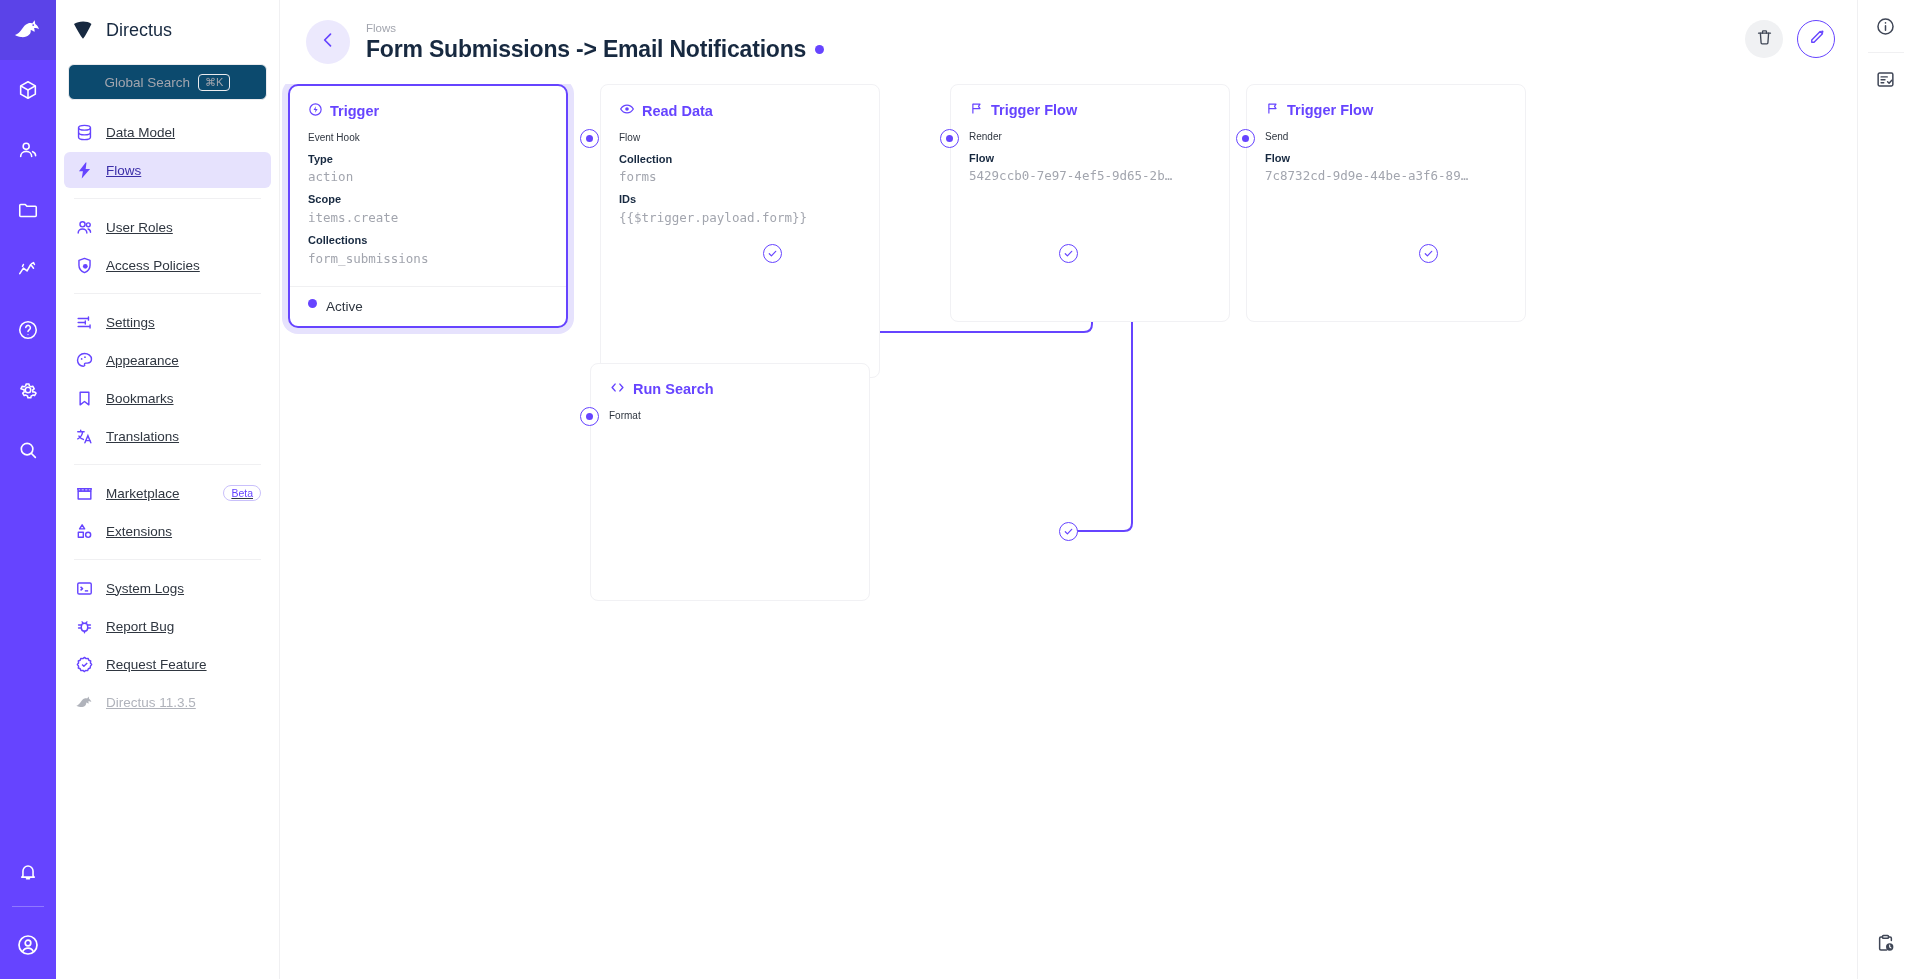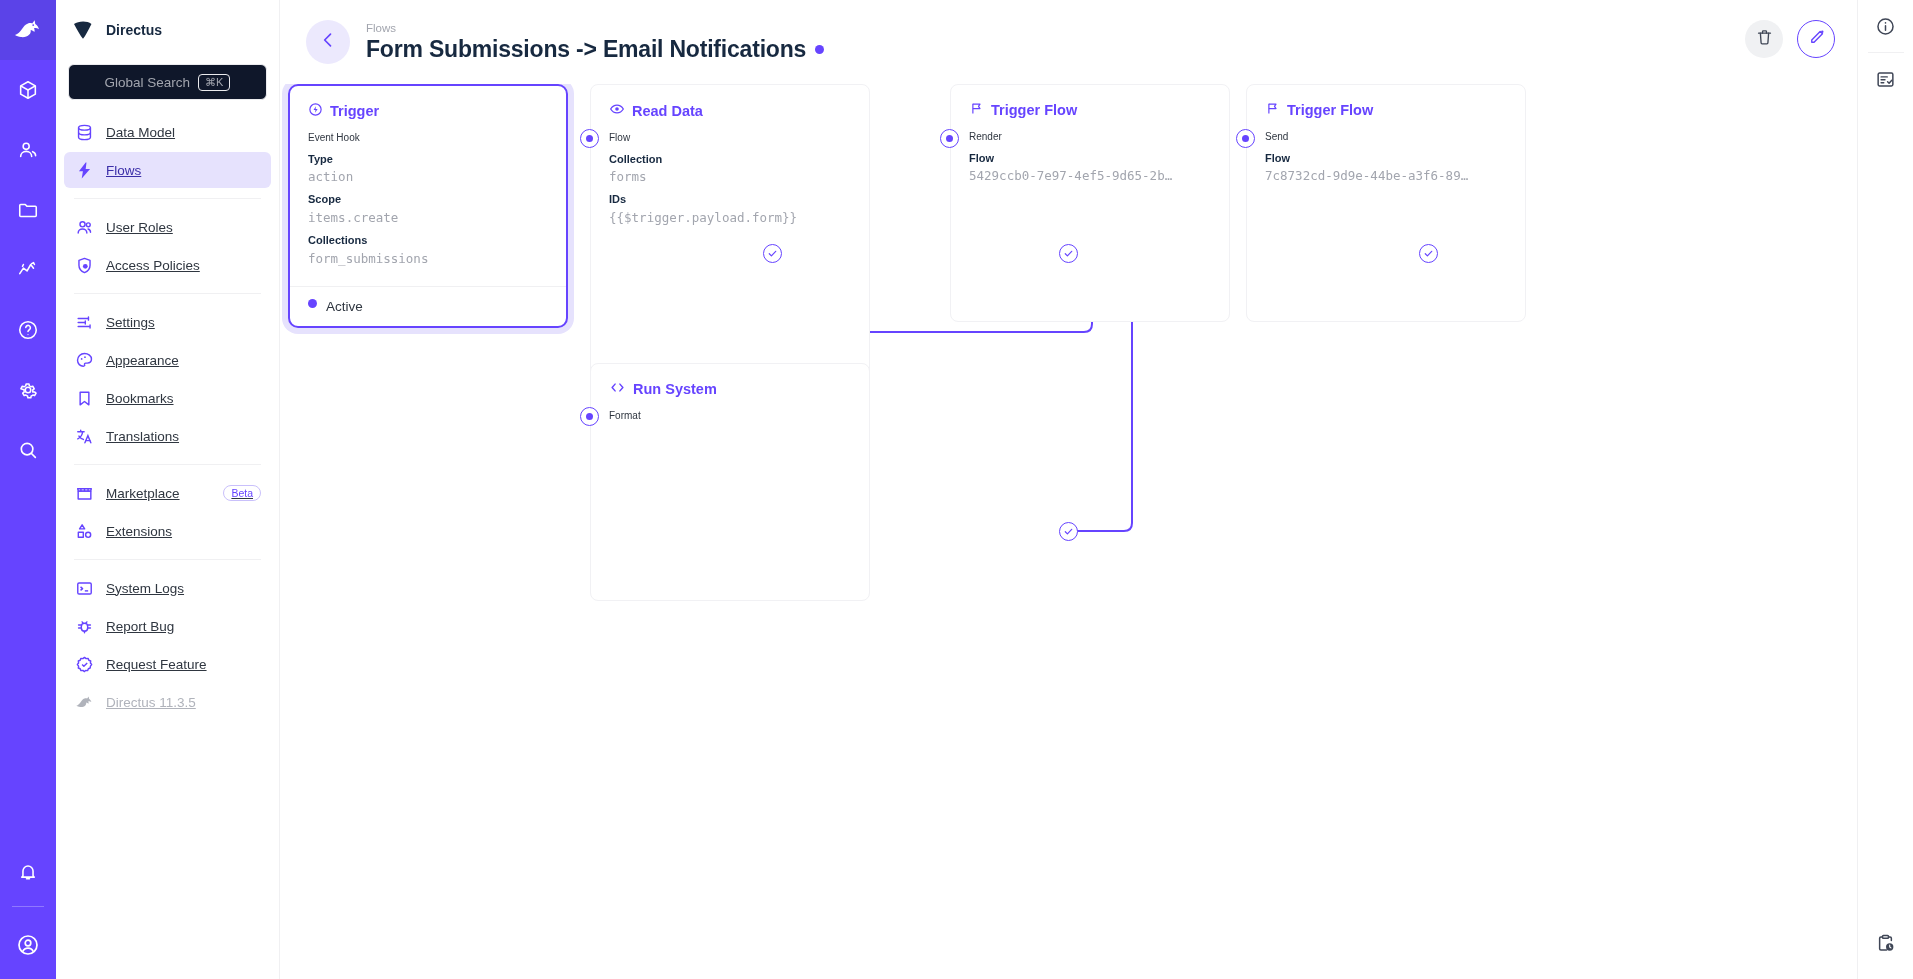--- a/index.html
+++ b/index.html
@@ -35,27 +35,27 @@
   
   .sidebar {
     width: 224px; height: 979px;
     background: #fff;
     border-right: 1px solid #f0f0f2;
     flex: 0 0 224px;
     display: flex; flex-direction: column;
   }
   .sb-brand {
     height: 60px; display: flex; align-items: center; gap: 12px;
-    padding: 0 16px; font-size: 14px; font-weight: 700; color: #172940;
+    padding: 0 16px; font-size: 18px; font-weight: 400; color: #172940;
   }
   .sb-search {
     margin: 4px 12px 14px 12px; height: 36px;
     border: 1px solid #ebebee; border-radius: 6px;
     display: flex; align-items: center; justify-content: center; gap: 8px;
-    color: #a2a5ae; font-size: 13.5px; cursor: text; background: #0f172a;
+    color: #a2a5ae; font-size: 13.5px; cursor: text; background: #0c4a6e;
   }
   .kbd {
     border: 1px solid #ebebee; border-radius: 4px;
     font-size: 11px; padding: 2px 6px; color: #a2a5ae; line-height: 1;
   }
   .sb-list { padding: 0 8px; }
   .sb-item {
     display: flex; align-items: center; gap: 12px;
     height: 36px; padding: 0 10px; border-radius: 6px;
     color: #2f3640; font-size: 13.5px; cursor: pointer;
@@ -471,21 +471,21 @@
           <span class="foot-dot"></span>
           <span>Active</span>
         </div>
       </div>
       <div class="port check" style="left:483px; top:160px;">
         <svg width="11" height="11" viewBox="0 0 24 24" fill="none" stroke="#6644ff" stroke-width="2.6" stroke-linecap="round" stroke-linejoin="round">
             <path d="M5 12.5l4.6 4.6L19 7.2"></path>
           </svg>
       </div>
 
-      <div class="node" style="left:310px; top:0px; height:294px;">
+      <div class="node" style="left:320px; top:0px; height:294px;">
         <div class="node-head">
           <span>
             <svg width="16" height="16" viewBox="0 0 24 24" fill="none" stroke="#6644ff" stroke-width="1.9">
                 <path d="M2.5 12S6 6.2 12 6.2 21.5 12 21.5 12 18 17.8 12 17.8 2.5 12 2.5 12z"></path>
                 <circle cx="12" cy="12" r="2.7" fill="#6644ff" stroke="none"></circle>
               </svg>
           </span>
           <span>Read Data</span>
         </div>
         <div class="node-body">
@@ -506,21 +506,21 @@
       </div>
 
       <div class="node" style="left:310px; top:279px; height:238px;">
         <div class="node-head">
           <span>
             <svg width="17" height="15" viewBox="0 0 24 20" fill="none" stroke="#6644ff" stroke-width="2" stroke-linecap="round" stroke-linejoin="round">
                 <path d="M8.6 5.2L4.4 10l4.2 4.8"></path>
                 <path d="M15.4 5.2L19.6 10l-4.2 4.8"></path>
               </svg>
           </span>
-          <span>Run System</span>
+          <span>Run Search</span>
         </div>
         <div class="node-body">
           <div class="row-label">Format</div>
         </div>
       </div>
       <div class="port" style="left:300px; top:323px;">
           <span class="inner"></span>
         </div>
       <div class="port check" style="left:779px; top:438px;">
         <svg width="11" height="11" viewBox="0 0 24 24" fill="none" stroke="#6644ff" stroke-width="2.6" stroke-linecap="round" stroke-linejoin="round">

